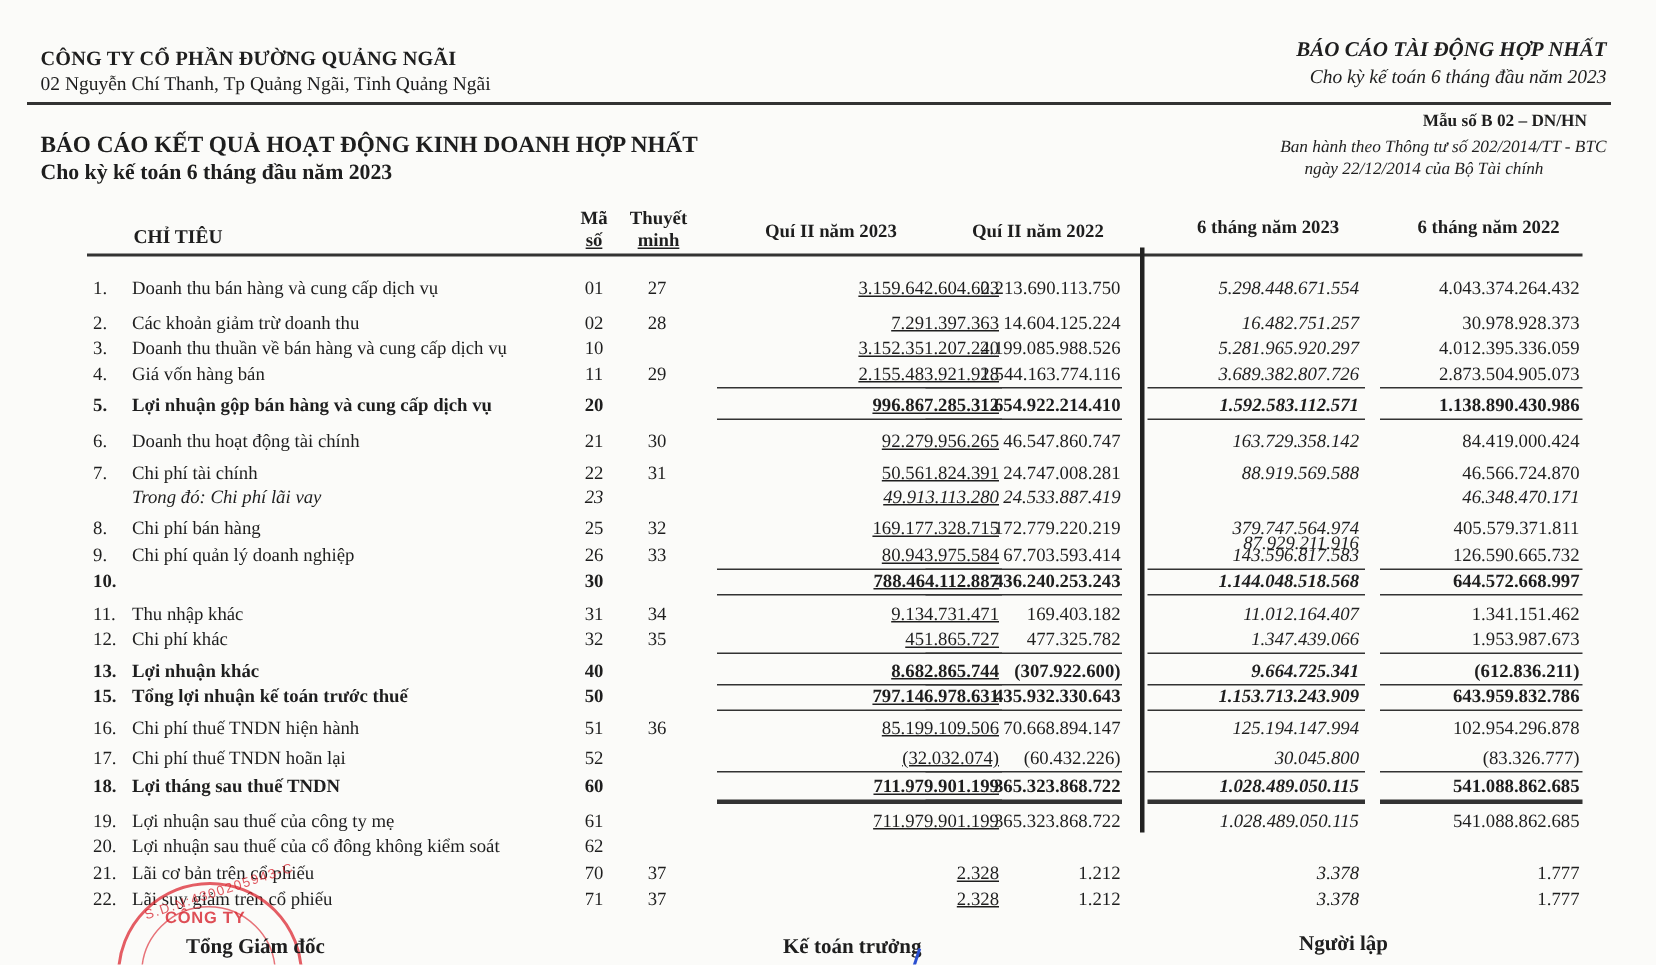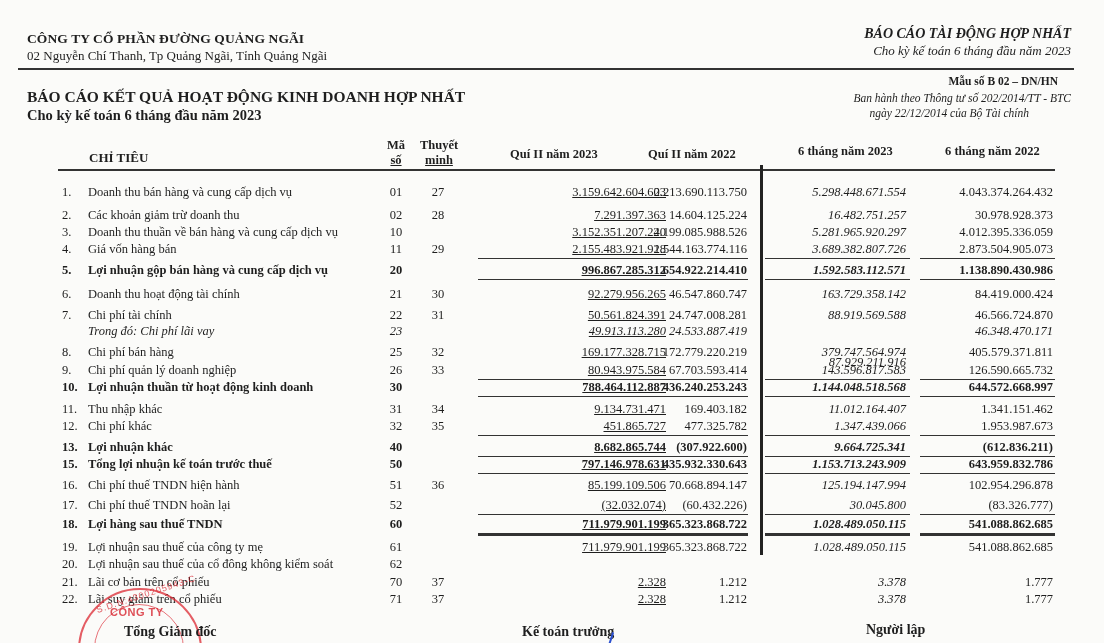--- a/index.html
+++ b/index.html
@@ -213,21 +213,20 @@
       <span class="v c2" style="left: auto; width: auto; right: 357px;">67.703.593.414</span>
       <span class="v c3" style="left: auto; width: auto; right: 198px;">143.596.817.583</span>
       <span class="v c4" style="left: auto; width: auto; right: 51px;">126.590.665.732</span>
     </div>
     <div class="rule" style="left: 478px; width: 190px; top: 379px;"></div>
     <div class="rule" style="left: 617px; width: 131px; top: 379px;"></div>
     <div class="rule" style="left: 765px; width: 145px; top: 379px;"></div>
     <div class="rule" style="left: 920px; width: 135px; top: 379px;"></div>
     <div class="row bold" style="top: 380px;">
       <span class="idx">10.</span>
-      <span class="lbl">Lợi nhuận thuần từ hoạt động kinh doanh</span>
       <span class="code">30</span>
       <span class="note"></span>
       <span class="v c1" style="left: auto; width: auto; right: 438px;">788.464.112.887</span>
       <span class="v c2" style="left: auto; width: auto; right: 357px;">436.240.253.243</span>
       <span class="v c3" style="left: auto; width: auto; right: 198px;">1.144.048.518.568</span>
       <span class="v c4" style="left: auto; width: auto; right: 51px;">644.572.668.997</span>
     </div>
     <div class="rule" style="left: 478px; width: 190px; top: 396px;"></div>
     <div class="rule" style="left: 617px; width: 131px; top: 396px;"></div>
     <div class="rule" style="left: 765px; width: 145px; top: 396px;"></div>
@@ -303,21 +302,21 @@
       <span class="v c2" style="left: auto; width: auto; right: 357px;">(60.432.226)</span>
       <span class="v c3" style="left: auto; width: auto; right: 198px;">30.045.800</span>
       <span class="v c4" style="left: auto; width: auto; right: 51px;">(83.326.777)</span>
     </div>
     <div class="rule" style="left: 478px; width: 190px; top: 514px;"></div>
     <div class="rule" style="left: 617px; width: 131px; top: 514px;"></div>
     <div class="rule" style="left: 765px; width: 145px; top: 514px;"></div>
     <div class="rule" style="left: 920px; width: 135px; top: 514px;"></div>
     <div class="row bold" style="top: 517px;">
       <span class="idx">18.</span>
-      <span class="lbl">Lợi hàng sau thuế TNDN</span>
+      <span class="lbl">Lợi tháng sau thuế TNDN</span>
       <span class="code">60</span>
       <span class="note"></span>
       <span class="v c1" style="left: auto; width: auto; right: 438px;">711.979.901.199</span>
       <span class="v c2" style="left: auto; width: auto; right: 357px;">365.323.868.722</span>
       <span class="v c3" style="left: auto; width: auto; right: 198px;">1.028.489.050.115</span>
       <span class="v c4" style="left: auto; width: auto; right: 51px;">541.088.862.685</span>
     </div>
     <div class="rule" style="left: 478px; width: 190px; top: 533px; height: 3px; border-bottom: 0px;"></div>
     <div class="rule" style="left: 617px; width: 131px; top: 533px; height: 3px; border-bottom: 0px;"></div>
     <div class="rule" style="left: 765px; width: 145px; top: 533px; height: 3px; border-bottom: 0px;"></div>

